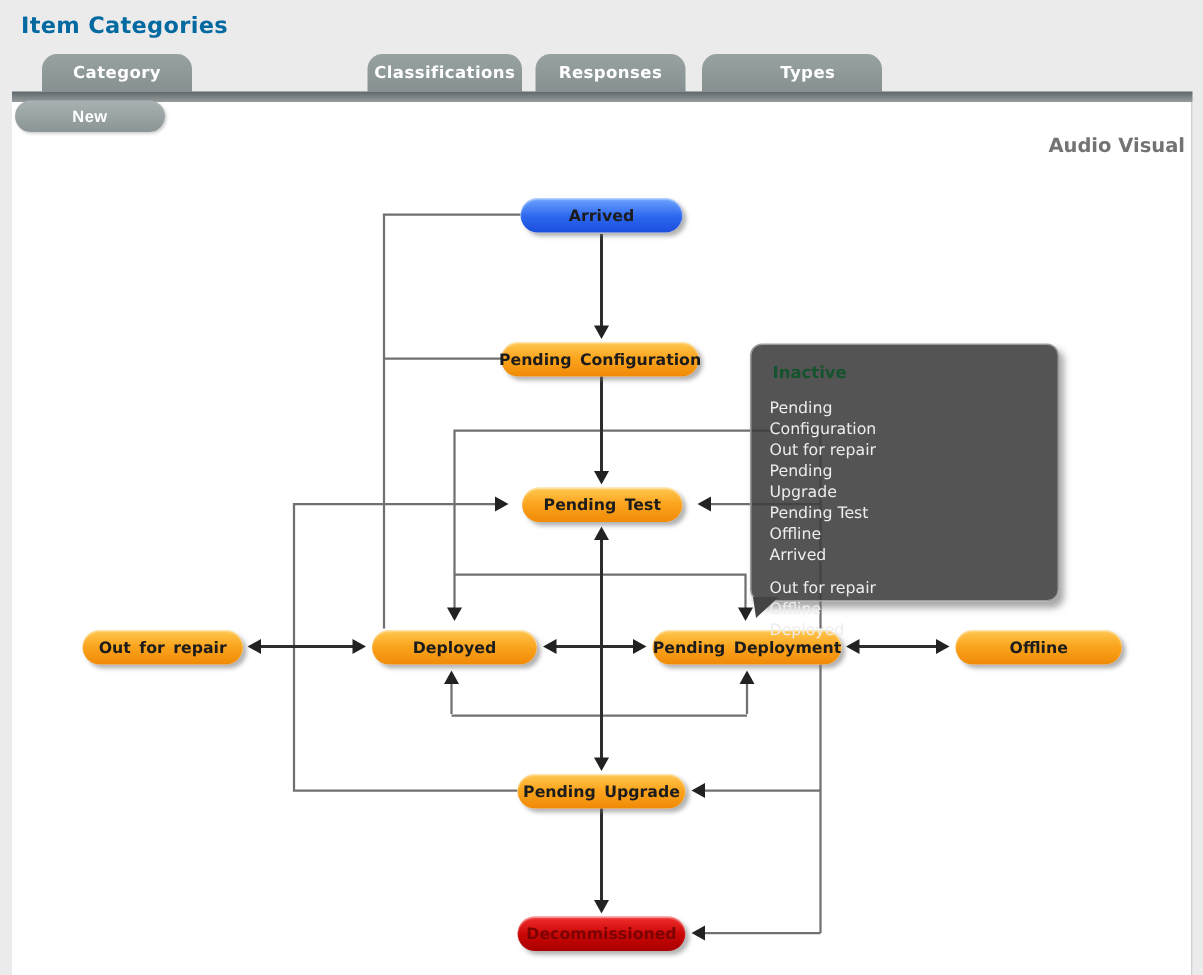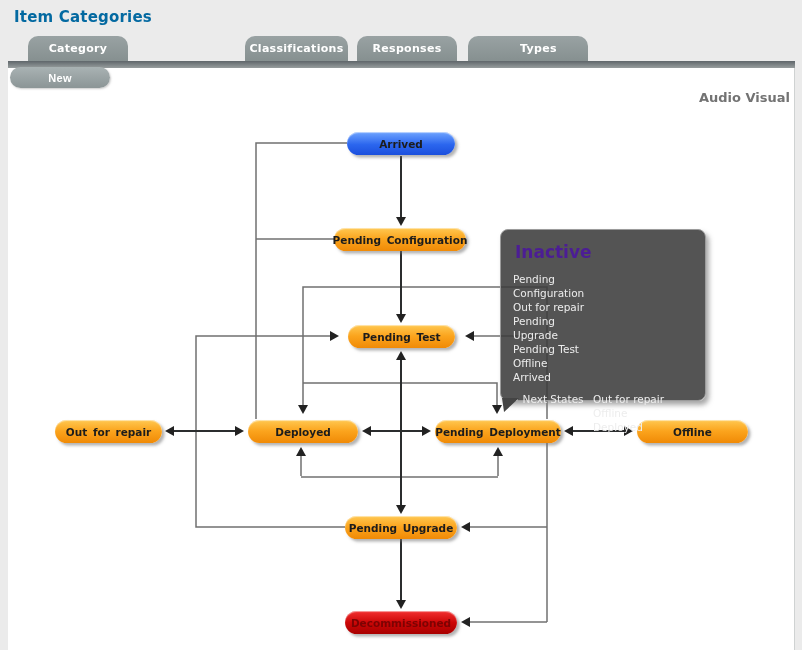--- a/index.html
+++ b/index.html
@@ -58,21 +58,21 @@
   .node.blue{background:linear-gradient(#6fa4ff 0%,#2b66ee 55%,#1b4fdd 100%);}
   .node.red{background:linear-gradient(#f23030 0%,#cc0707 50%,#a80000 100%);color:#7c0303;}
   
   .tooltip{
     position:absolute;left:500px;top:229px;width:206px;height:172px;z-index:5;
     background:rgba(60,60,60,.88);
     border:1px solid #9b9b9b;border-radius:8px;box-sizing:border-box;
     box-shadow:3px 4px 5px rgba(120,120,120,.65);
     color:#ededed;font-size:10.5px;padding:10px 8px 8px 12px;
   }
-  .tooltip .title{color:#4c1d95;font-size:17px;font-weight:bold;margin:2px 0 10px 2px;}
+  .tooltip .title{color:#14532d;font-size:11px;font-weight:bold;margin:2px 0 10px 2px;}
   .tooltip .row{display:grid;grid-template-columns:80px 1fr;margin-bottom:8px;}
   .tooltip .lbl{line-height:14px;}
   .tooltip .lbl::before{content:"• ";}
   .tooltip .vals{white-space:pre-line;line-height:14px;}
   .tooltip-tail{
     position:absolute;left:502px;top:398px;width:17px;height:14px;z-index:6;
     background:#444444;clip-path:polygon(0 0,100% 0,12% 100%);
   }
 </style>
 </head>
@@ -153,19 +153,18 @@
   <div class="title">Inactive</div>
   <div class="row">
     <div class="vals">Pending Configuration
 Out for repair
 Pending Upgrade
 Pending Test
 Offline
 Arrived</div>
   </div>
   <div class="row">
-    <div class="lbl">Next States</div>
     <div class="vals">Out for repair
 Offline
 Deployed</div>
   </div>
 </div>
 <div class="tooltip-tail"></div>
 
 </body></html>

